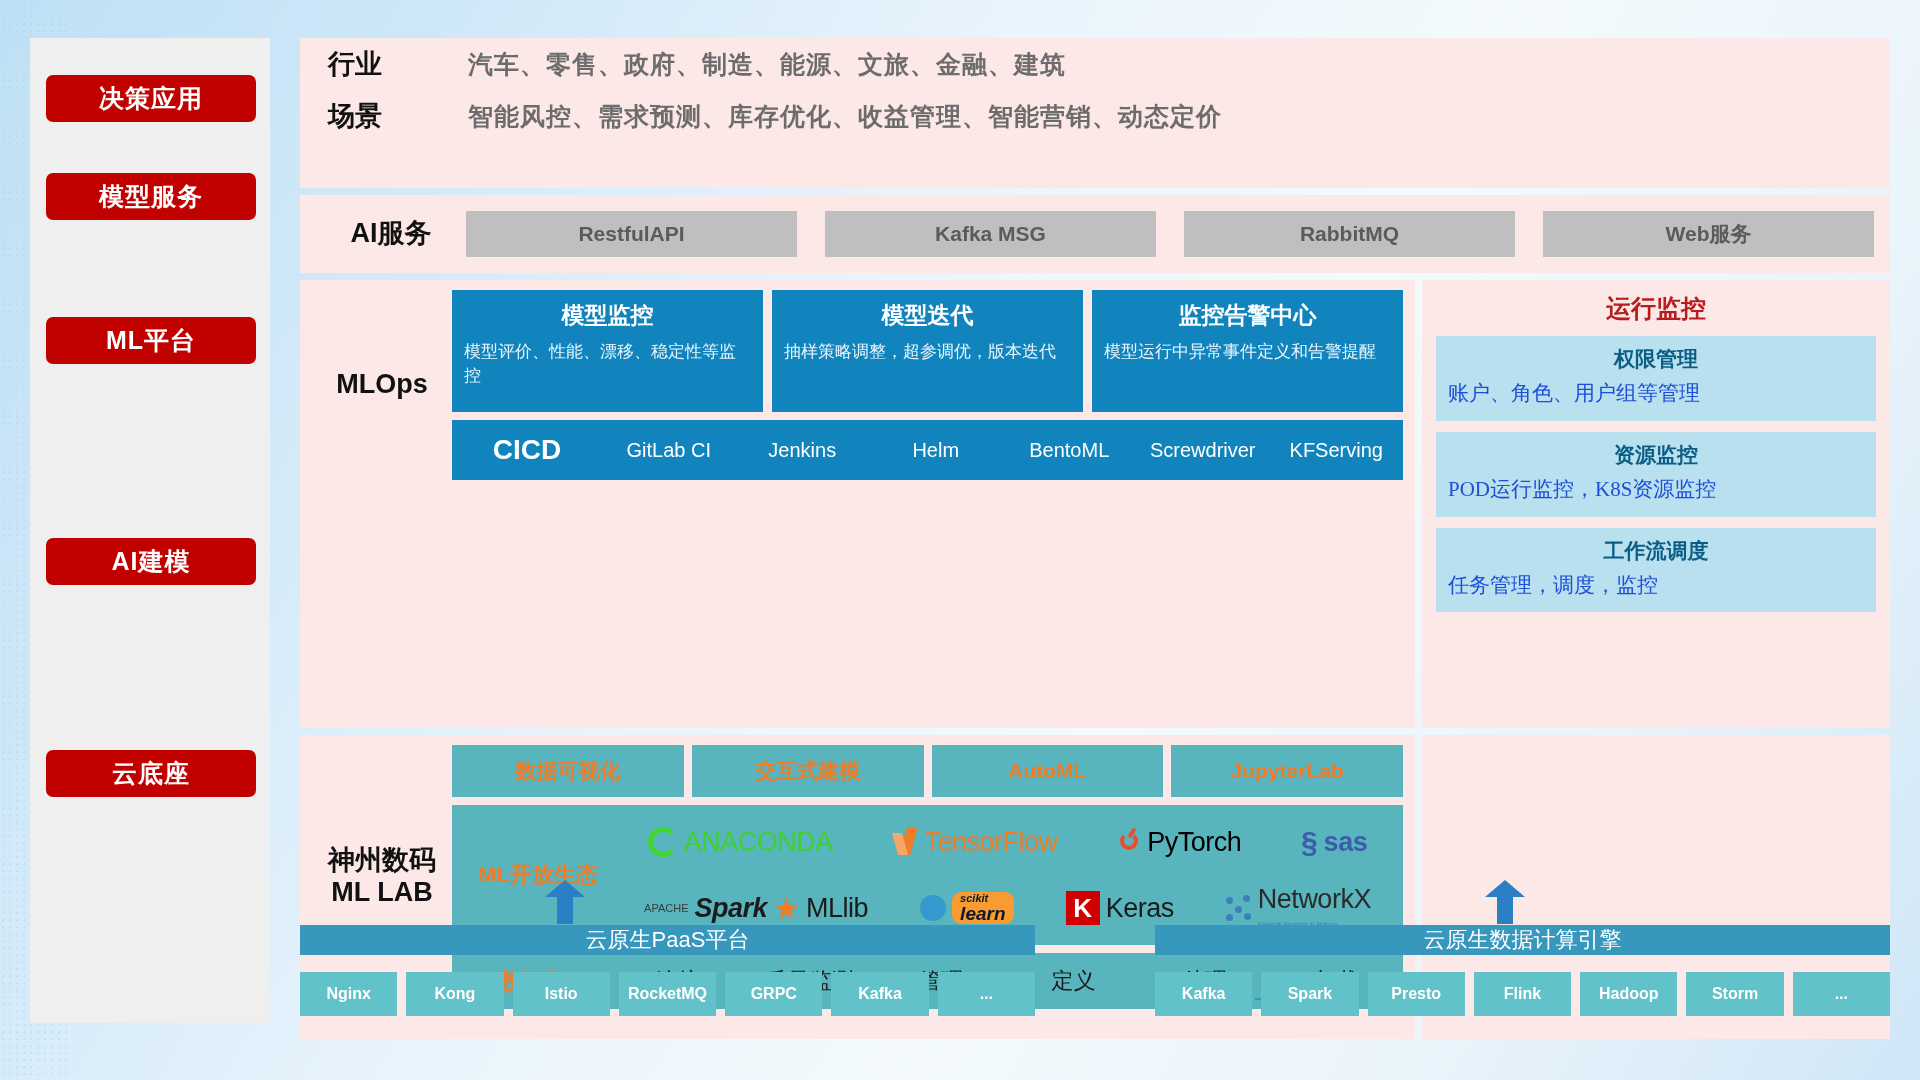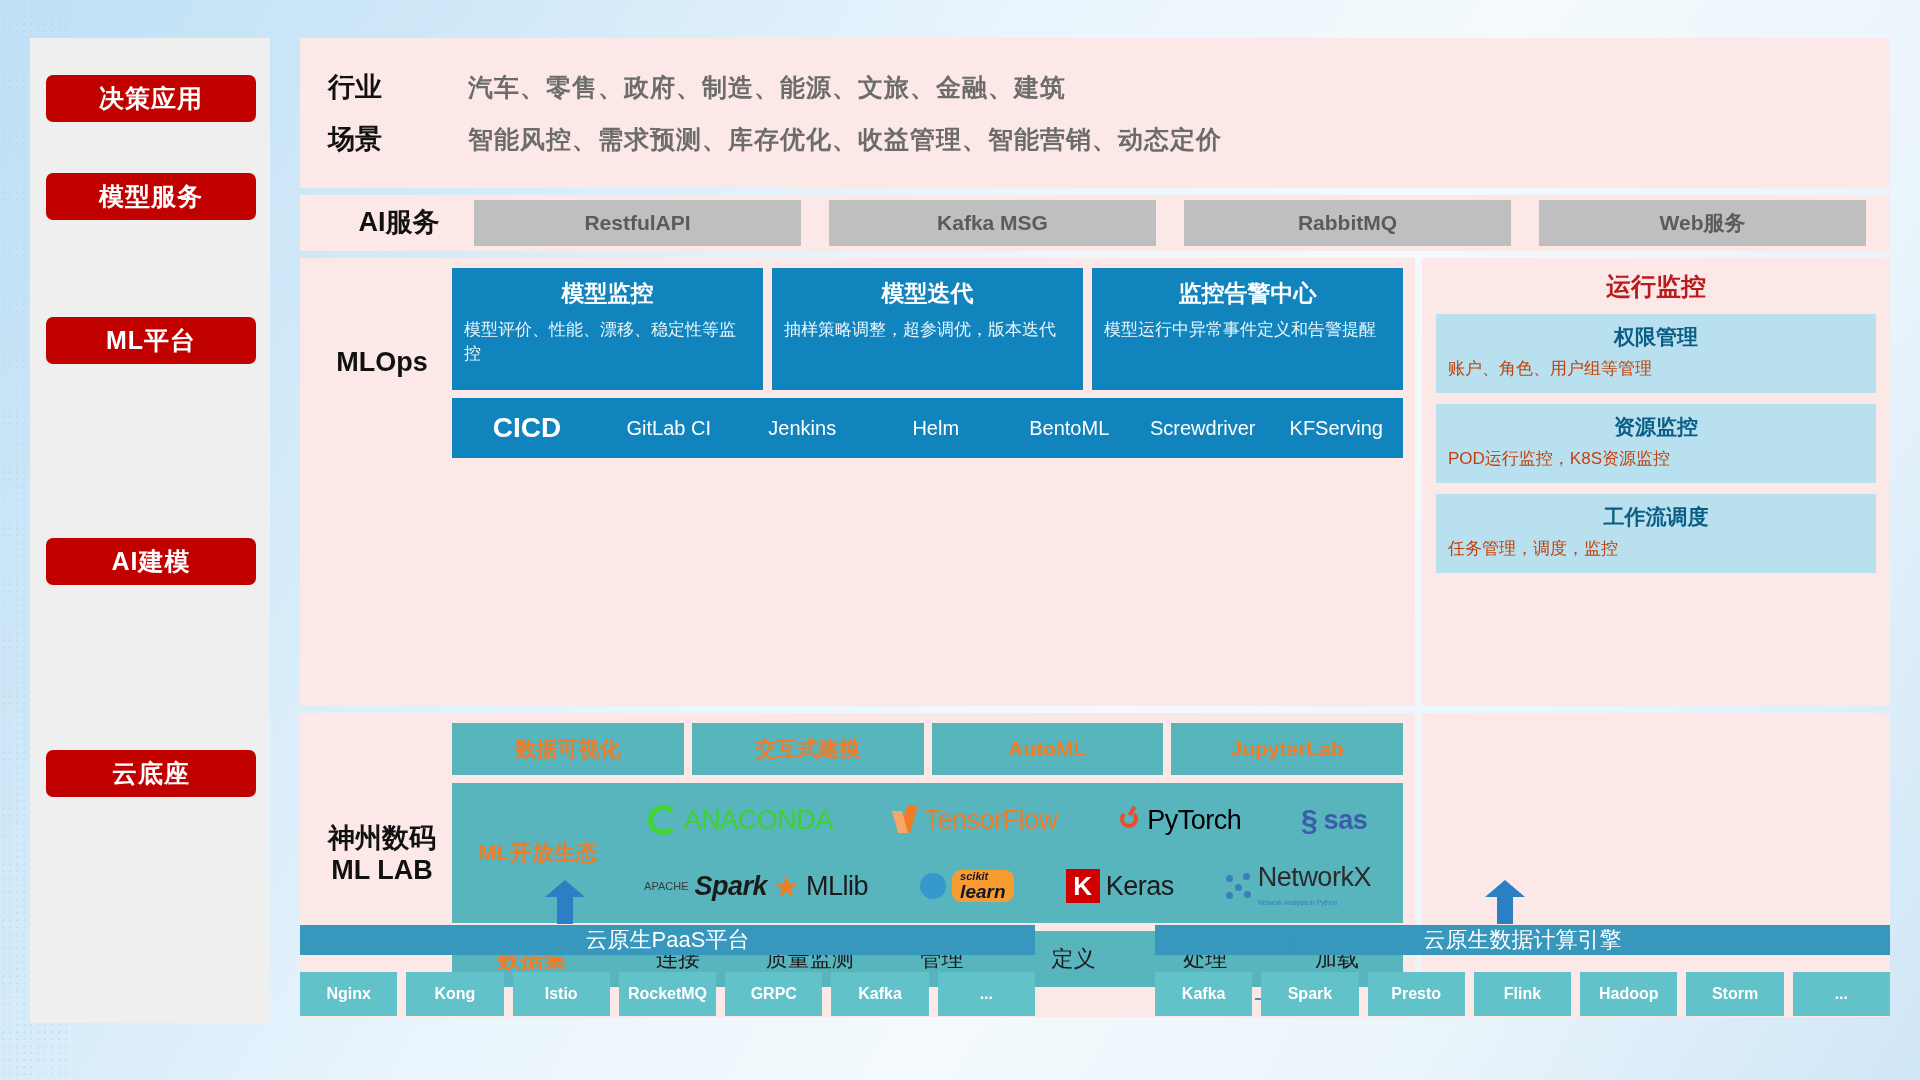--- a/index.html
+++ b/index.html
@@ -38,28 +38,28 @@
     background:#fce9e7; position:relative;
   }
   .band + .band { margin-top:7px; }
 
   .row-label {
     font-size:27px; font-weight:bold; color:#111;
     line-height:1.18; text-align:center;
   }
 
   
-  .band1 { height:150px; display:flex; align-items:center; padding-left:28px; }
+  .band1 { height:150px; display:flex; align-items:flex-start; padding-left:28px; }
   .b1-col { width:140px; flex:0 0 140px; }
   .b1-line { display:flex; align-items:center; height:52px; }
   .b1-key { font-size:27px; font-weight:bold; color:#111; }
   .b1-val { font-size:25px; color:#6c6c6c; letter-spacing:1px;font-weight:bold; }
 
   
-  .band2 { height:56px; display:flex; align-items:center; padding:0 24px; }
+  .band2 { height:78px; display:flex; align-items:center; padding:0 16px; }
   .b2-label { width:150px; flex:0 0 150px; }
   .b2-items { flex:1; display:flex; gap:28px; }
   .b2-chip {
     flex:1; height:46px; background:#bfbfbf;
     display:flex; align-items:center; justify-content:center;
     font-size:21px; font-weight:bold; color:#5b5b5b;
   }
 
   
   .band3wrap { display:flex; gap:7px; margin-top:7px; }
@@ -117,21 +117,21 @@
   }
   .ds-title { width:160px; flex:0 0 160px; color:#ef7d28; font-size:23px; font-weight:bold; text-align:center; }
   .ds-items { flex:1; display:flex; }
   .ds-item { flex:1; text-align:center; color:#1b1b1b; font-size:22px; }
 
   
   .moncol { width:468px; background:#fce9e7; padding:12px 14px; }
   .mon-head { text-align:center; font-size:25px; font-weight:bold; color:#b91c1c; }
   .mon-card { background:#b9e0ef; margin-top:11px; padding:9px 12px 12px 12px; }
   .mon-card h5 { text-align:center; color:#0a5e85; font-size:21px; font-weight:bold; margin-bottom:6px; }
-  .mon-card p { font-size:17px; color:#c2410c; line-height:1.42; }
+  .mon-card p { font-size:21px; color:#1d4ed8; line-height:1.42;font-family:Liberation Serif, serif; }
   .moncol-tall { height:448px; }
 
   
   .cloud { position:absolute; left:300px; top:880px; width:1590px; height:150px; }
   .arrow {
     position:absolute; width:40px; height:44px;
   }
   .arrow:before {
     content:""; position:absolute; left:12px; top:14px; width:16px; height:30px; background:#2b7fc4;
   }

